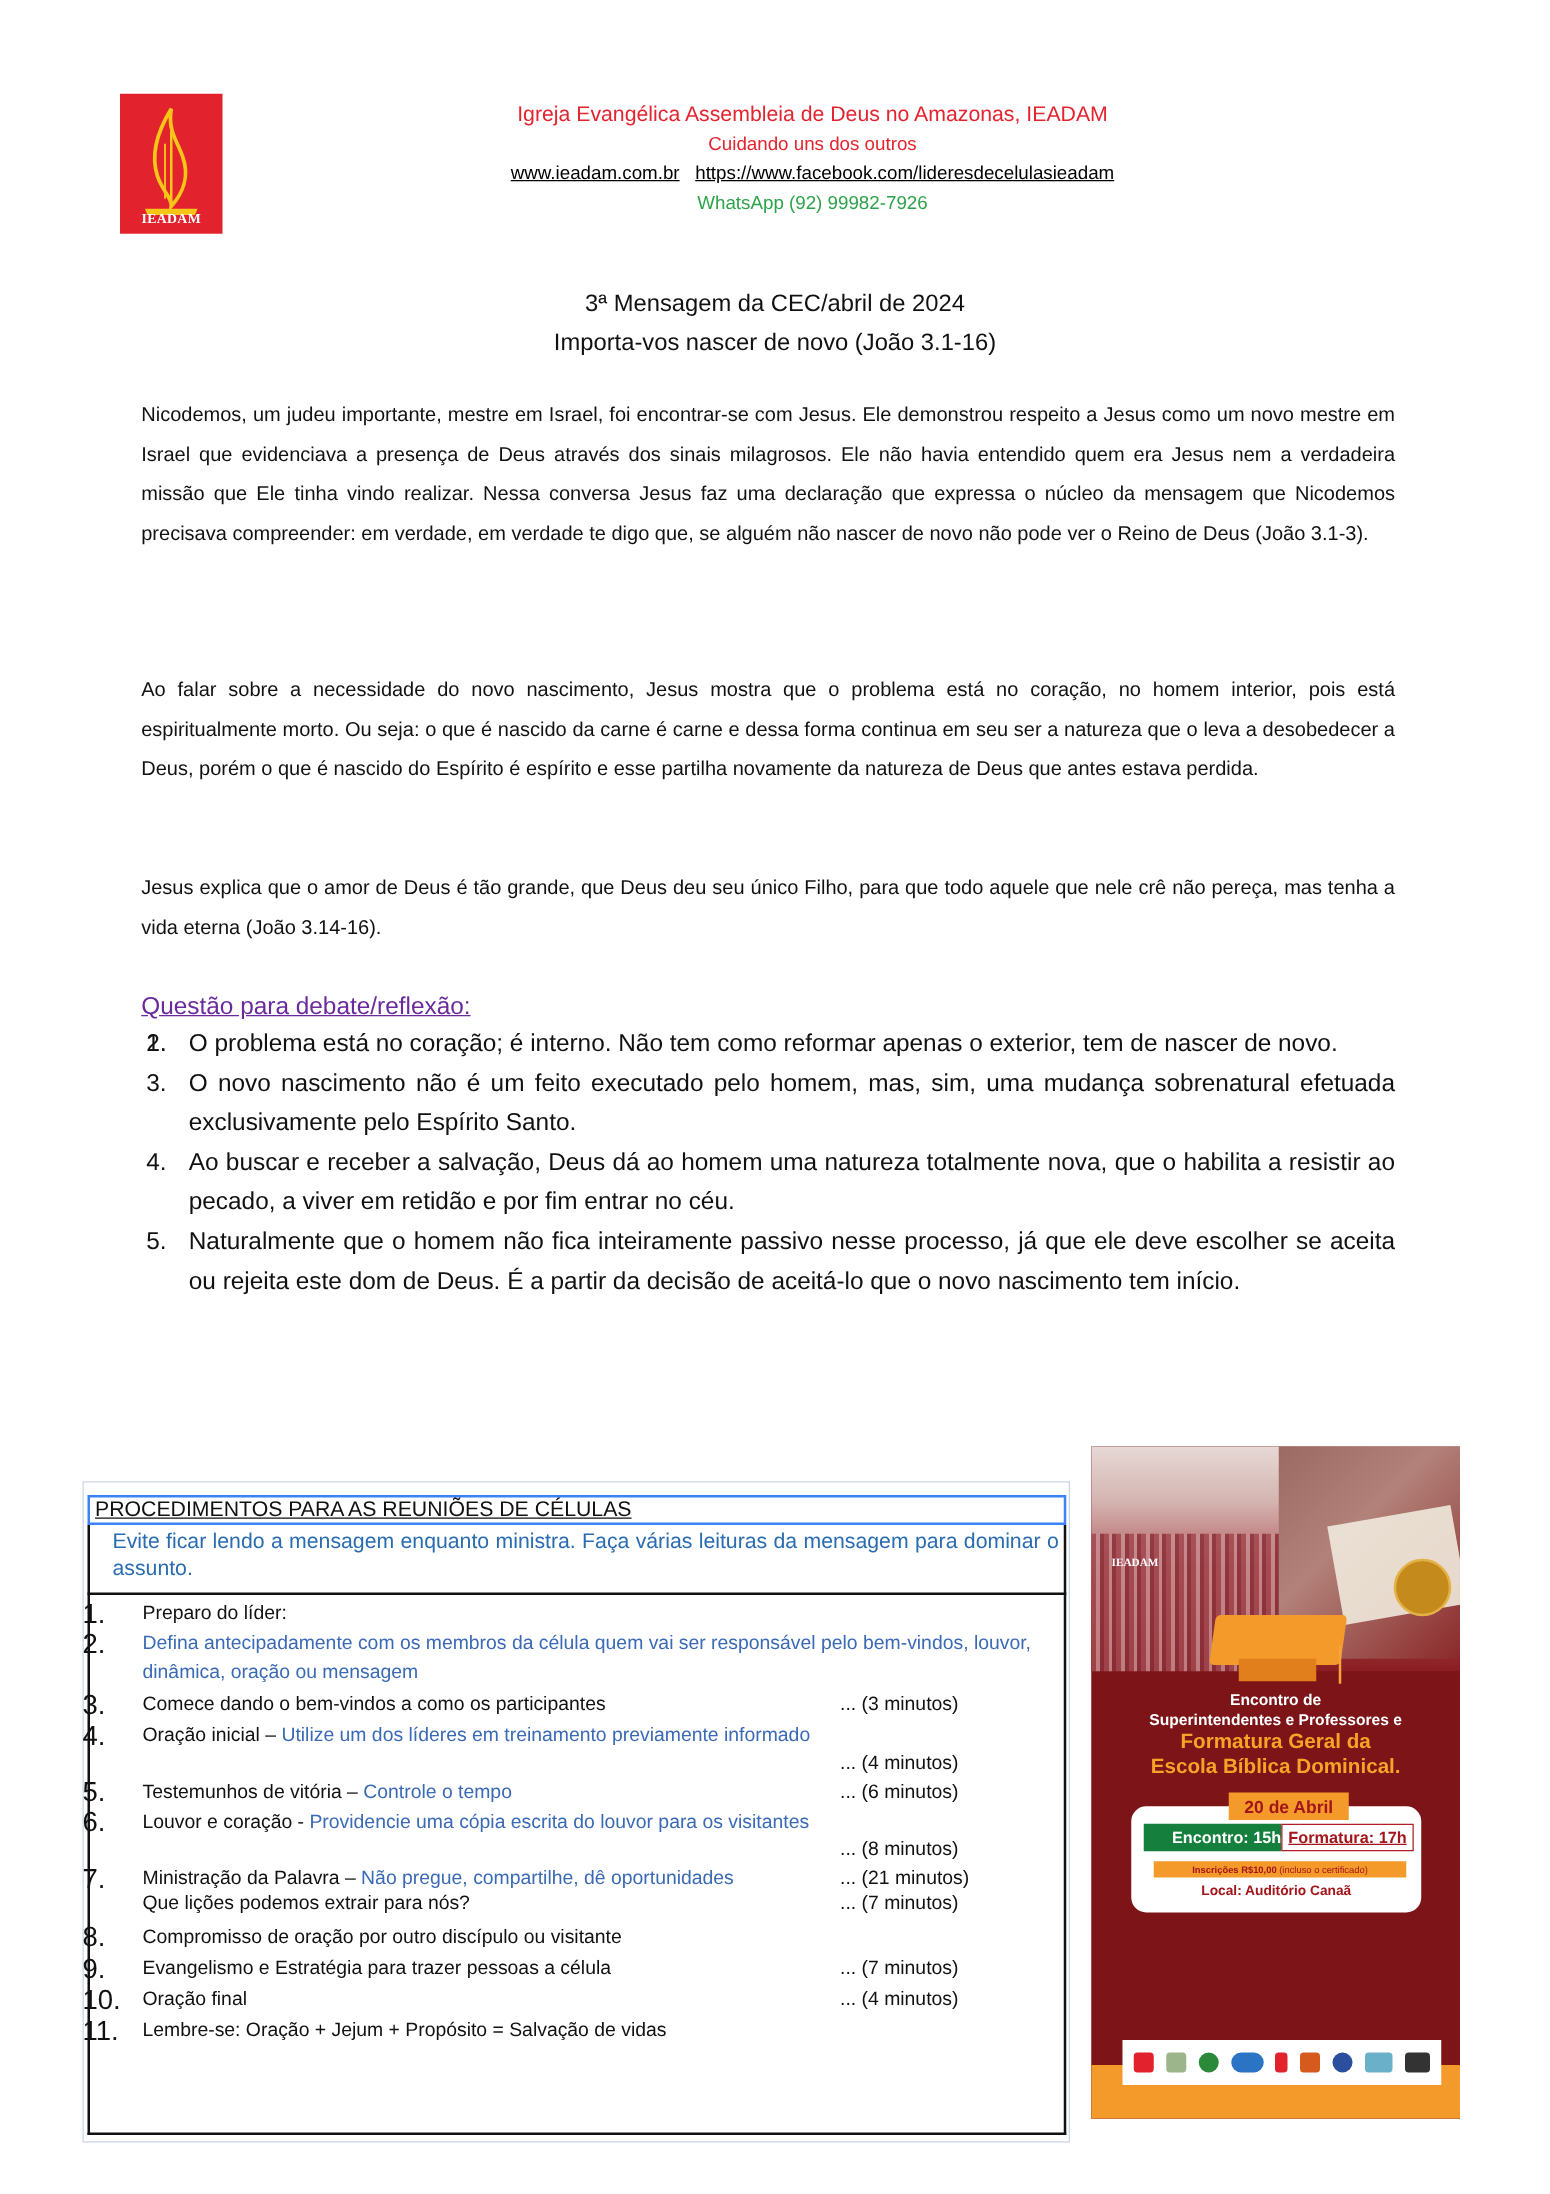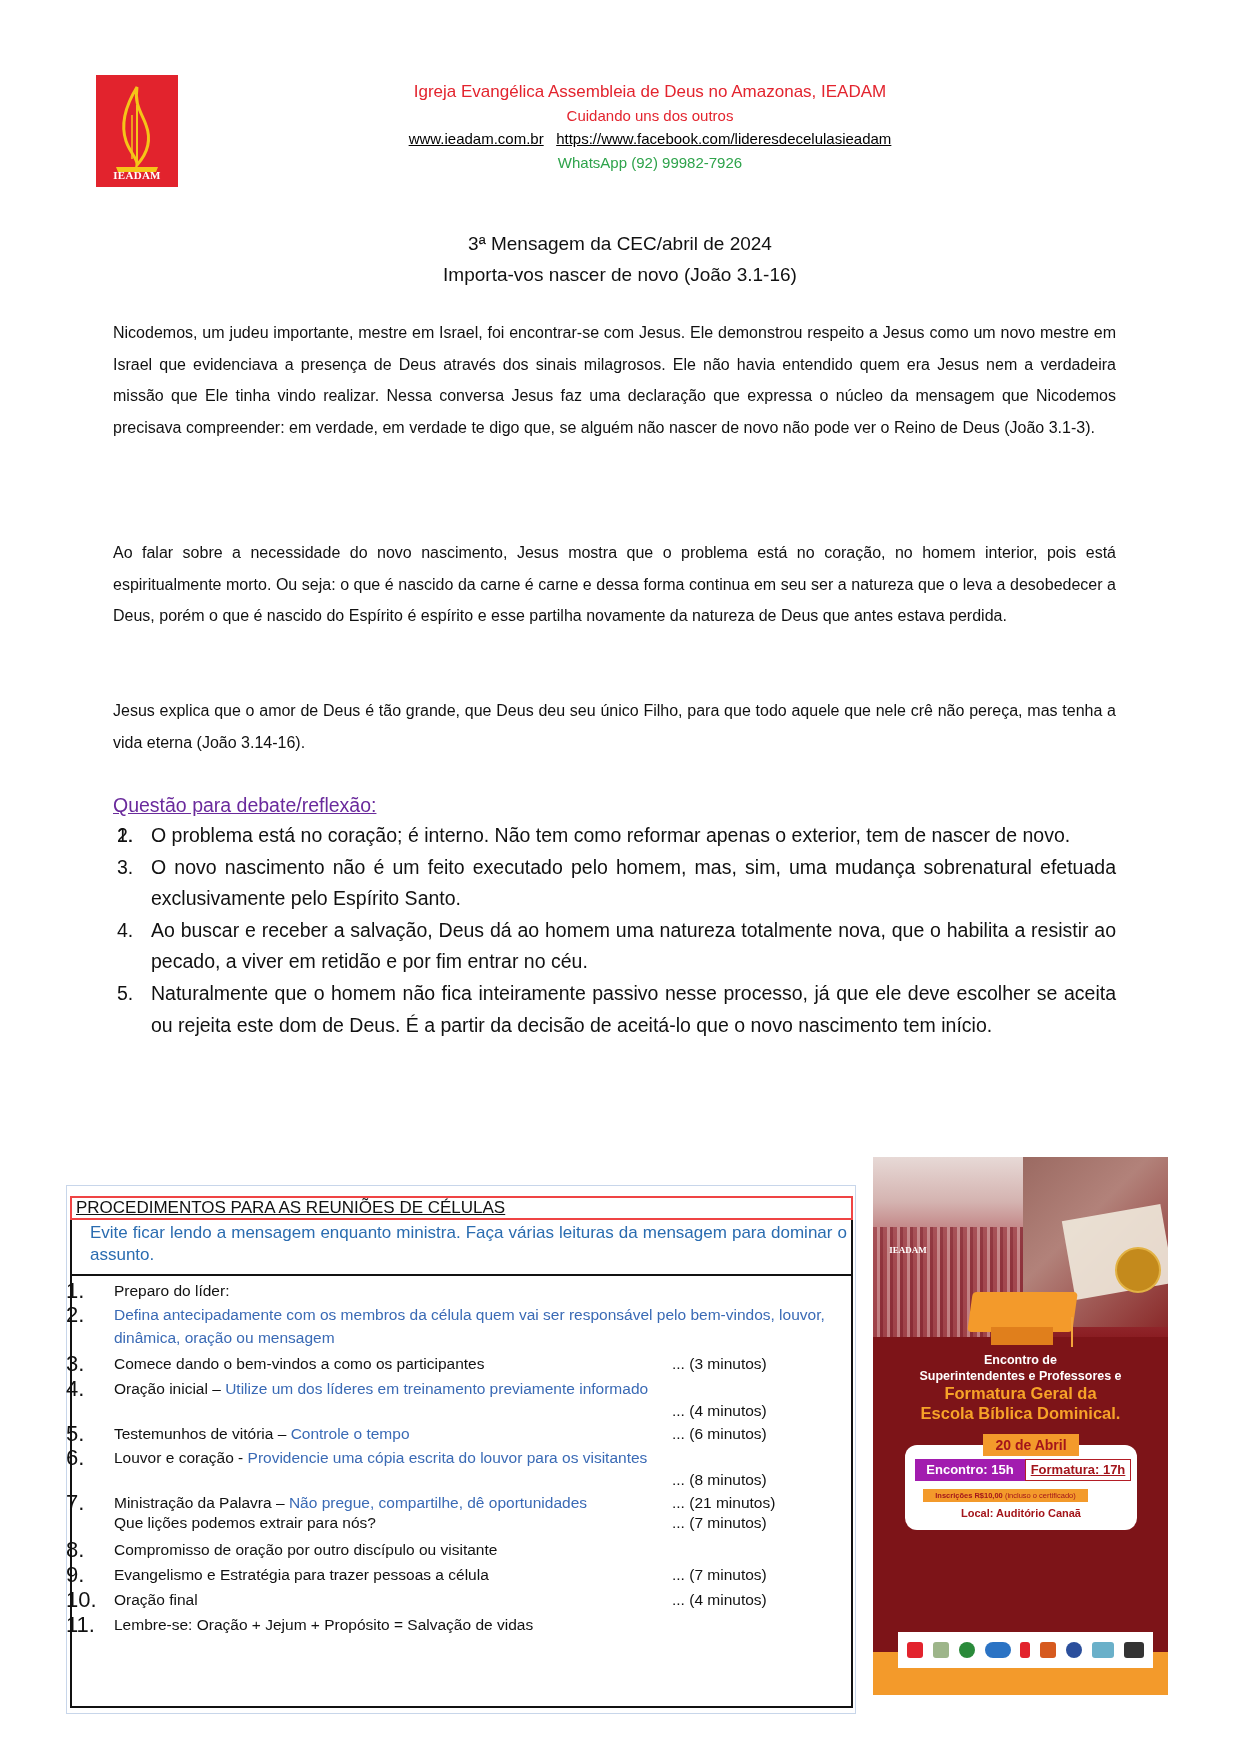--- a/index.html
+++ b/index.html
@@ -30,21 +30,21 @@
   #p3 { top:695px; }
 
   #question-heading { left:113px; top:790px; font-size:19.5px; color:#6a2a9c; text-decoration:underline; line-height:30px; }
 
   #questions { left:113px; top:820px; width:1003px; margin:0; padding:0; list-style:none; font-size:19.5px; line-height:31.6px; }
   #questions li { position:relative; padding-left:38px; text-align:justify; }
   #questions li .num { position:absolute; left:4px; top:0; }
 
   
   #proc-frame { left:66px; top:1185px; width:790px; height:529px; border:1.5px solid #c8d6ea; box-sizing:border-box; }
-  #proc-header { left:70px; top:1196px; width:783px; height:24px; border:2px solid #ef4444; box-sizing:border-box;
+  #proc-header { left:70px; top:1196px; width:783px; height:24px; border:2px solid #3b82f6; box-sizing:border-box;
      font-size:17px; line-height:20px; padding-left:4px; text-decoration:underline; }
   #proc-note { left:70px; top:1220px; width:783px; height:56px; border:2px solid #111; border-top:none; box-sizing:border-box;
      color:#2a6cb0; font-size:17px; line-height:22px; padding:2px 4px 0 18px; text-align:justify; }
   #proc-list { left:70px; top:1276px; width:783px; height:432px; border:2px solid #111; border-top:none; box-sizing:border-box; }
   .proc-item { position:absolute; left:0; width:779px; font-size:15.5px; line-height:22.5px; }
   .proc-item .n { position:absolute; left:-6px; font-size:22px; line-height:22px; }
   .proc-item .t { position:absolute; left:42px; width:735px; }
   .proc-item .blue { color:#3a6ab5; }
   .proc-item .time { position:absolute; left:600px; }
 
@@ -59,23 +59,23 @@
   #poster .crowd { position:absolute; left:0; top:70px; width:175px; height:110px;
      background:repeating-linear-gradient(90deg,#a2484f 0 4px,#c88d8f 4px 7px,#8a2e38 7px 10px); opacity:0.85; }
   #poster .ieadam-mini { position:absolute; left:10px; top:88px; width:50px; color:#fff; font-family:"Liberation Serif", serif; font-size:9px; font-weight:bold; text-align:center; }
   #poster .cap { position:absolute; left:97px; top:135px; width:105px; height:40px; background:#f39a2b; transform:skewX(-8deg); border-radius:4px; }
   #poster .cap-base { position:absolute; left:118px; top:170px; width:62px; height:18px; background:#e07f1c; }
   #poster .tassel { position:absolute; left:198px; top:160px; width:2px; height:30px; background:#f3a43b; }
   #poster .hl1 { position:absolute; left:0; top:195px; width:295px; text-align:center; color:#fff; font-weight:bold; font-size:12.5px; line-height:16px; }
   #poster .hl2 { position:absolute; left:0; top:226px; width:295px; text-align:center; color:#f7a328; font-weight:bold; font-size:16.5px; line-height:20px; }
   #poster .date-box { position:absolute; left:110px; top:277px; width:96px; height:22px; background:#f39a2b; color:#a3151b; font-weight:bold; font-size:14px; line-height:22px; text-align:center; z-index:2; }
   #poster .card { position:absolute; left:32px; top:288px; width:232px; height:85px; background:#fff; border-radius:12px; }
-  #poster .enc { position:absolute; left:42px; top:302px; width:110px; height:22px; background:#a21caf; color:#fff; font-weight:bold; font-size:13px; line-height:22px; text-align:center; }
+  #poster .enc { position:absolute; left:42px; top:302px; width:110px; height:22px; background:#15803d; color:#fff; font-weight:bold; font-size:13px; line-height:22px; text-align:right; }
   #poster .form { position:absolute; left:152px; top:302px; width:106px; height:22px; border:1px solid #b31d25; box-sizing:border-box; color:#a3151b; font-weight:bold; font-size:13px; line-height:20px; text-align:center;text-decoration:underline; }
-  #poster .insc { position:absolute; left:50px; top:332px; width:165px; height:13px; background:#f39a2b; color:#a3151b; font-size:7.5px; line-height:13px; text-align:center; }
+  #poster .insc { position:absolute; left:50px; top:332px; width:202px; height:13px; background:#f39a2b; color:#a3151b; font-size:7.5px; line-height:13px; text-align:center; }
   #poster .insc b { font-weight:bold; }
   #poster .local { position:absolute; left:32px; top:349px; width:232px; text-align:center; color:#a3151b; font-weight:bold; font-size:11px; line-height:14px; }
   #poster .sponsors { position:absolute; left:25px; top:475px; width:255px; height:36px; background:#fff; z-index:2; display:flex; align-items:center; justify-content:space-around; padding:0 4px; box-sizing:border-box; }
   #poster .sponsors span { display:inline-block; width:16px; height:16px; border-radius:3px; }
   #poster .bottom-band { position:absolute; left:0; top:495px; width:295px; height:43px; background:#f39a2b; }
 </style>
 </head>
 <body>
 
 <div id="logo" class="abs">

